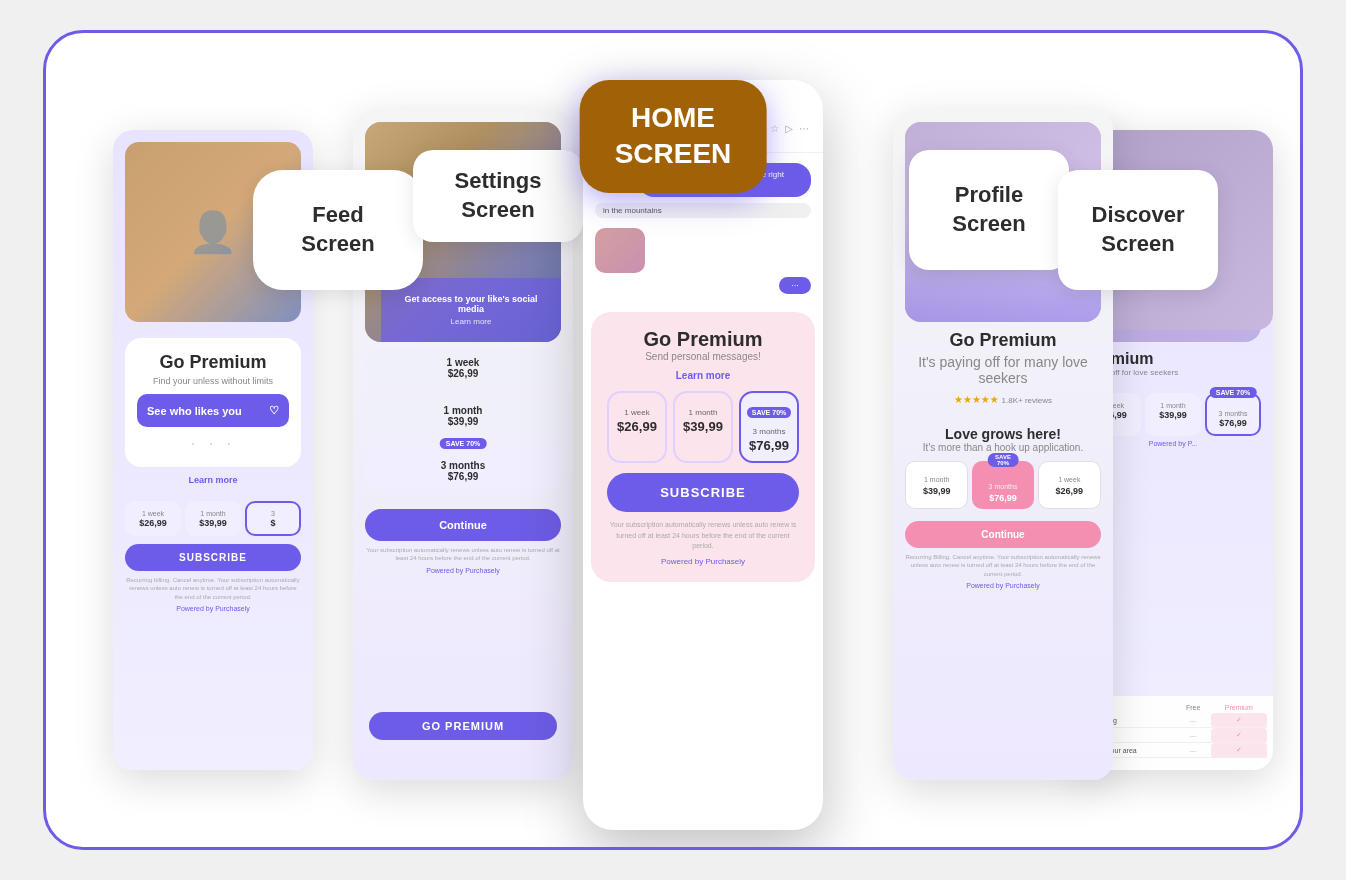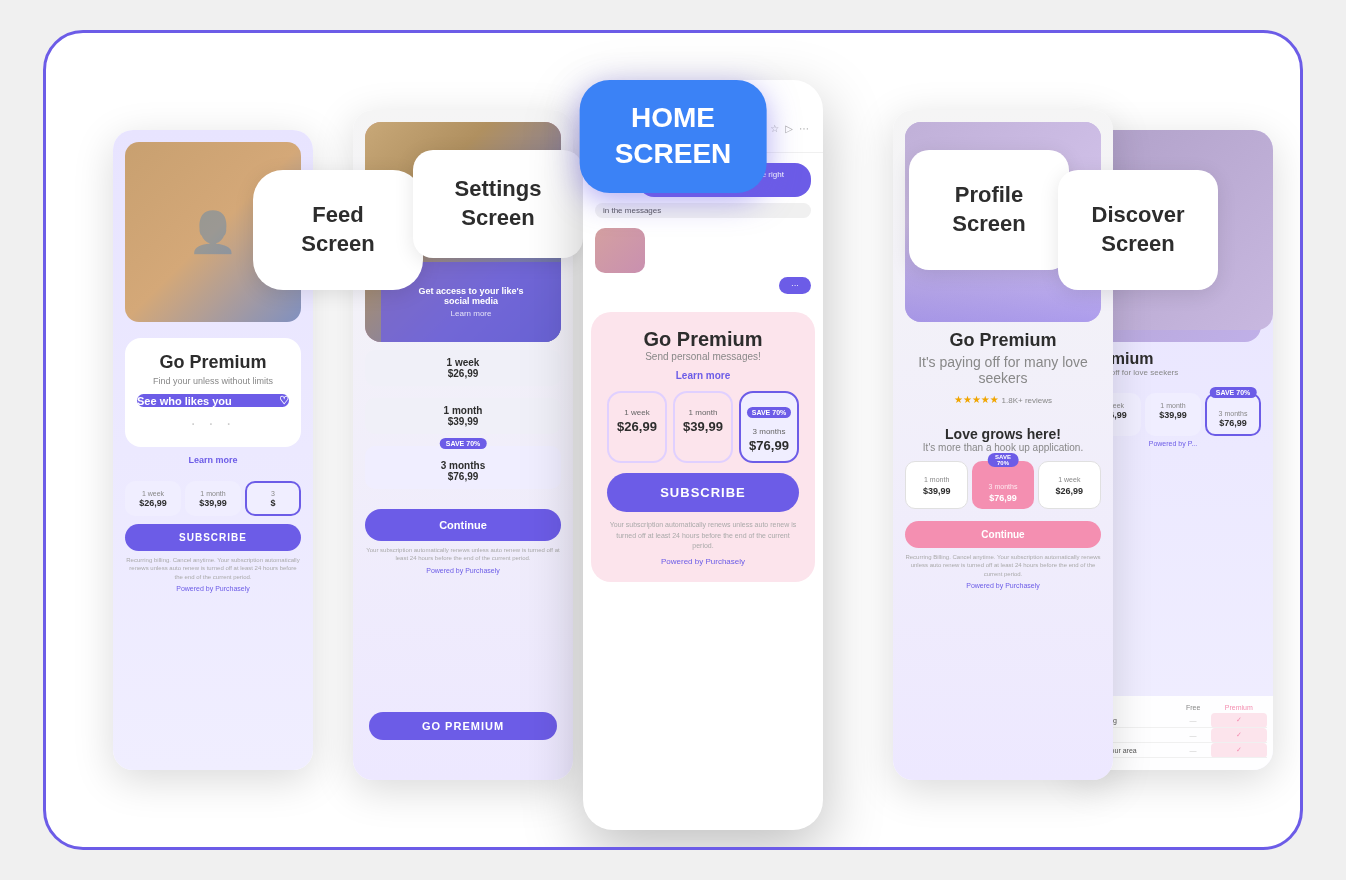--- a/index.html
+++ b/index.html
@@ -55,21 +55,21 @@
       font-weight: 700;
       font-size: 22px;
       color: #2d2d2d;
       line-height: 1.3;
       position: absolute;
       z-index: 10;
     }
 
     
     .home-label {
-      background: #3b82f6;
+      background: #a16207;
       border-radius: 30px;
       color: white;
       font-weight: 800;
       font-size: 28px;
       text-align: center;
       line-height: 1.3;
       position: absolute;
       padding: 20px 35px;
       z-index: 30;
       box-shadow: 0 8px 30px rgba(108,92,231,0.5);
@@ -100,21 +100,21 @@
       width: 220px;
       height: 670px;
       background: linear-gradient(180deg, #f5f5f5 0%, #ede8ff 100%);
       border-radius: 20px;
       z-index: 6;
     }
     .settings-label {
       left: 340px;
       top: 100px;
       width: 170px;
-      height: 108px;
+      height: 92px;
     }
 
     
     .home-card {
       left: 510px;
       top: 30px;
       width: 240px;
       height: 750px;
       background: white;
       border-radius: 30px;
@@ -180,20 +180,21 @@
     .premium-subtitle {
       font-size: 9px;
       color: #888;
       text-align: center;
       margin-top: 3px;
     }
     .see-who-btn {
       background: #6c5ce7;
       color: white;
       border-radius: 10px;
+      padding: 10px;
       text-align: center;
       font-size: 11px;
       font-weight: 700;
       margin: 8px 0;
       display: flex;
       align-items: center;
       justify-content: space-between;
     }
     .price-options {
       display: flex;
@@ -260,21 +261,21 @@
       position: relative;
       overflow: hidden;
       margin-bottom: 8px;
     }
     .settings-overlay {
       position: absolute;
       bottom: 0;
       left: 16px;
       right: 0;
       background: rgba(108,92,231,0.7);
-      padding: 24px;
+      padding: 16px;
     }
     .settings-overlay-text {
       color: white;
       font-size: 9px;
       font-weight: 600;
       text-align: center;
     }
     .go-premium-btn {
       background: #6c5ce7;
       color: white;
@@ -727,21 +728,21 @@
           <div class="status">Active now</div>
         </div>
         <div style="margin-left:auto;display:flex;gap:6px;align-items:center;">
           <span style="color:#aaa;font-size:10px;">☆</span>
           <span style="color:#aaa;font-size:10px;">▷</span>
           <span style="color:#aaa;font-size:10px;">⋯</span>
         </div>
       </div>
       <div class="chat-area" style="display:flex;flex-direction:column;">
         <div class="msg-bubble msg-received">Hey, where's would you rather be right now?</div>
-        <div class="msg-tag">in the messages</div>
+        <div class="msg-tag">in the mountains</div>
         <div class="msg-image"></div>
         <div style="margin-top:4px;display:flex;justify-content:flex-end;">
           <div style="background:#6c5ce7;border-radius:20px;padding:4px 12px;font-size:8px;color:white;">···</div>
         </div>
       </div>
 
       <div class="premium-home-section">
         <div class="home-premium-title">Go Premium</div>
         <div class="home-premium-sub">Send personal messages!</div>
         <div class="learn-more">Learn more</div>

